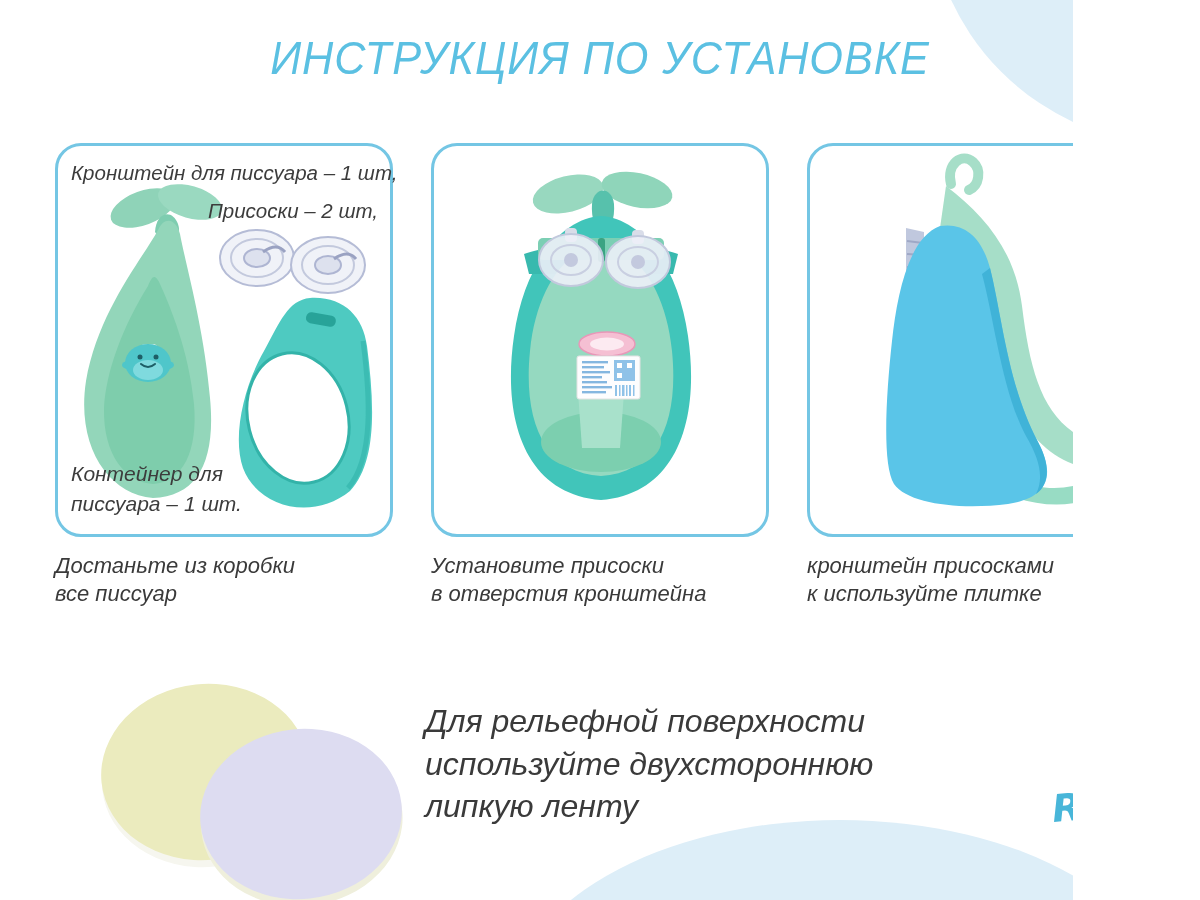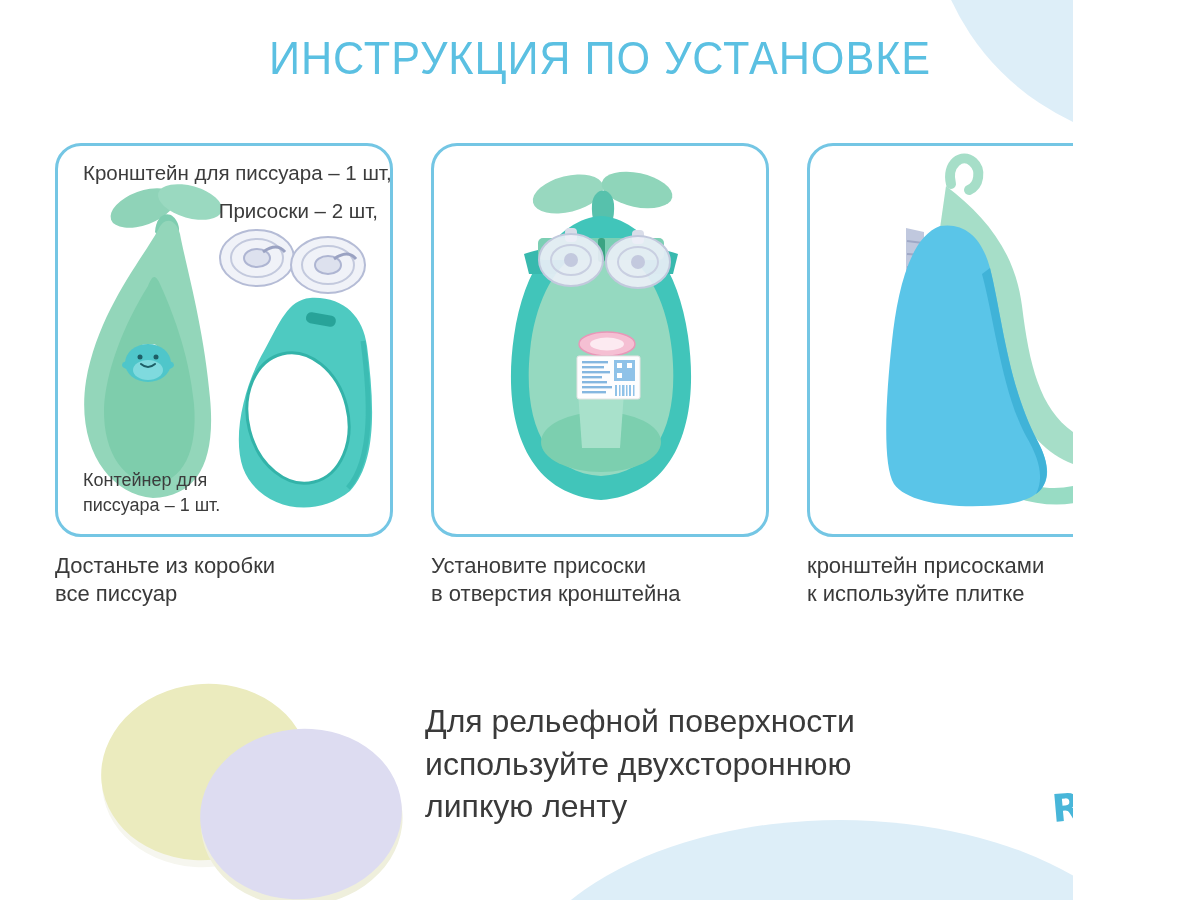--- a/index.html
+++ b/index.html
@@ -1,31 +1,31 @@
 <!DOCTYPE html>
 <html><head>
 <meta charset="utf-8">
 <style>
   html,body{margin:0;padding:0;background:#fff;}
   .canvas{position:relative;width:1073px;height:900px;background:#ffffff;overflow:hidden;
-          font-family:"Liberation Sans", sans-serif;color:#3a3a3a;}
+          font-family:"Liberation Sans", sans-serif;color:#3a3a3a;font-style:italic;}
   .blob{position:absolute;border-radius:50%;background:#ddeef8;}
   .blob-tr{width:500px;height:500px;top:-355px;right:-355px;}
   .blob-bottom{width:660px;height:380px;left:510px;top:820px;}
   .title{position:absolute;left:0;top:30px;width:1200px;margin:0;text-align:center;
          font-size:47px;font-weight:400;letter-spacing:1px;color:#5bc0e2;
          transform:scaleX(0.92);transform-origin:center;}
   .panel{position:absolute;top:143px;width:338px;height:394px;box-sizing:border-box;
          border:3px solid #74c6e4;border-radius:26px;background:#fff;}
   .panel1{left:55px;} .panel2{left:431px;} .panel3{left:807px;}
   .panel svg{position:absolute;left:0;top:0;width:332px;height:388px;}
-  .plabel{position:absolute;font-size:20.5px;color:#3c3c3c;line-height:1.4;z-index:2;margin-left:12px;}
+  .plabel{position:absolute;font-size:20.5px;color:#3c3c3c;line-height:1.4;z-index:2;}
   .lbl-bracket{left:13px;top:13px;white-space:nowrap;}
   .lbl-suction{right:12px;top:51px;text-align:left;}
-  .lbl-container{left:13px;bottom:16px;font-size:18px;}
+  .lbl-container{left:13px;bottom:16px;font-size:21px;}
   .caption{position:absolute;top:552px;width:338px;text-align:left;
            font-size:22px;line-height:1.28;color:#3a3a3a;}
   .cap1{left:55px;} .cap2{left:431px;} .cap3{left:807px;}
   .note{position:absolute;left:425px;top:700px;font-size:32px;line-height:1.33;color:#3a3a3a;}
   .discs{position:absolute;left:55px;top:680px;width:350px;height:220px;}
   .logo{position:absolute;left:1052px;top:786px;width:140px;color:#48b6d9;
         font-weight:bold;font-family:"DejaVu Sans", sans-serif;}
   .logo-w1{font-size:38px;line-height:0.92;letter-spacing:-2px;transform:rotate(-5deg);}
   .logo-w2{font-size:38px;line-height:0.92;letter-spacing:-2px;margin-left:22px;margin-top:-1px;
            transform:rotate(-5deg);}

